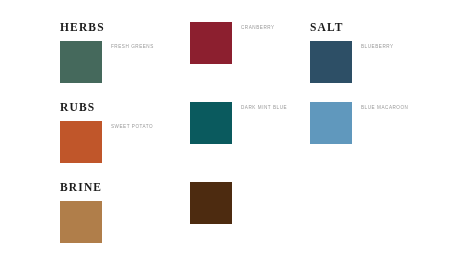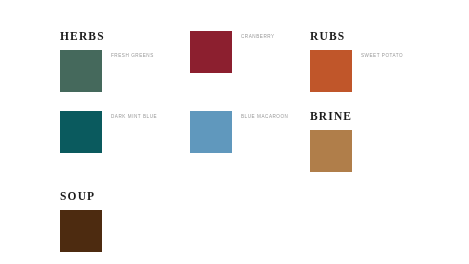--- a/index.html
+++ b/index.html
@@ -13,21 +13,20 @@
     background: #ffffff;
     font-family: "Liberation Sans", sans-serif;
     overflow: hidden;
   }
   #board {
     position: relative;
     width: 469px;
     height: 212px;
     box-sizing: border-box;
     padding: 22px 26px 0 60px;
-    margin-top: 9px;
   }
   .grid {
     display: grid;
     grid-template-columns: 130px 120px 1fr;
     grid-template-rows: 80px 80px 80px;
     width: 100%;
   }
   .cell {
     position: relative;
   }
@@ -82,20 +81,27 @@
     </div>
 
 
     <div class="cell">
       <div class="cell-body">
         <span class="swatch" style="background-color:#8c1f2f;"></span>
         <span class="swatch-name">CRANBERRY</span>
       </div>
     </div>
 
+    <div class="cell">
+      <div class="cell-title">SALT</div>
+      <div class="cell-body">
+        <span class="swatch" style="background-color:#2d4f66;"></span>
+        <span class="swatch-name">BLUEBERRY</span>
+      </div>
+    </div>
 
     <div class="cell">
       <div class="cell-title">RUBS</div>
       <div class="cell-body">
         <span class="swatch" style="background-color:#c0562a;"></span>
         <span class="swatch-name">SWEET POTATO</span>
       </div>
     </div>
 
     <div class="cell">
@@ -114,21 +120,20 @@
 
     <div class="cell">
       <div class="cell-title">BRINE</div>
       <div class="cell-body">
         <span class="swatch" style="background-color:#b07e4a;"></span>
 
       </div>
     </div>
 
     <div class="cell">
-      <div class="cell-title">SOUP</div>
       <div class="cell-body">
         <span class="swatch" style="background-color:#4d2b10;"></span>
 
       </div>
     </div>
 
   </div>
 </div>
 
 </body></html>

